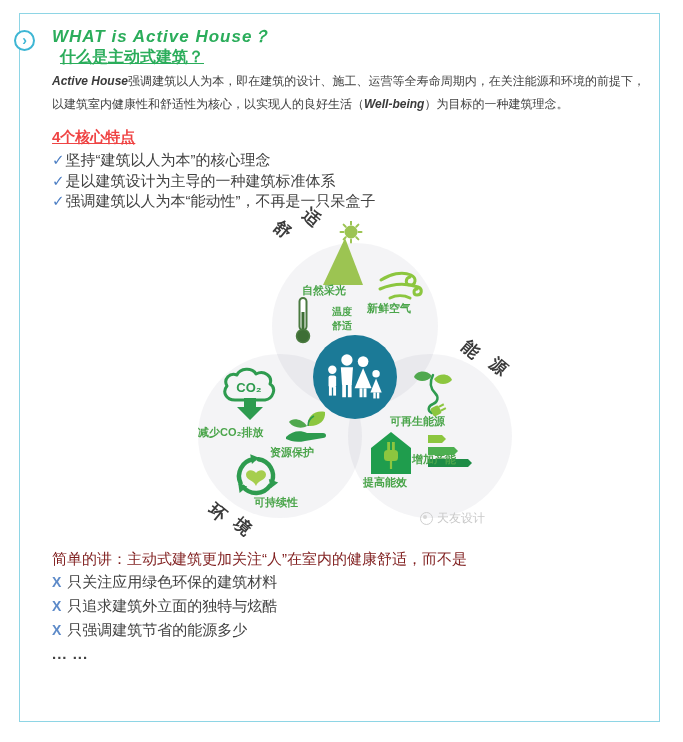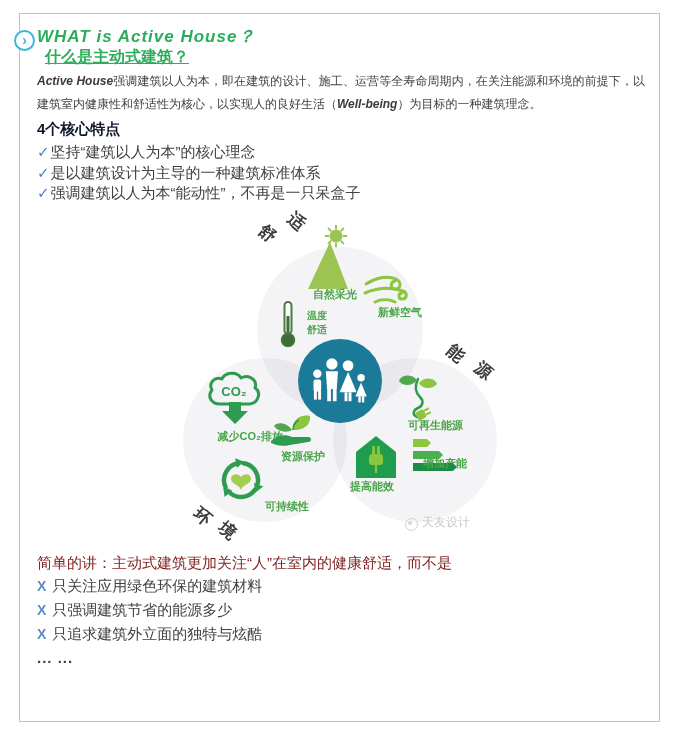--- a/index.html
+++ b/index.html
@@ -6,21 +6,21 @@
   body{
     width:683px;height:742px;position:relative;overflow:hidden;
     font-family:"Liberation Sans","DejaVu Sans",sans-serif;
     color:#3f3f3f;
     -webkit-font-smoothing:antialiased;
   }
   .frame{
     position:absolute;left:19px;top:13px;width:641px;height:709px;
     border:1px solid var(--frame-border,#8ed5e5);
     box-sizing:border-box;
-    padding:13px 14px 0 17px;
+    padding:13px 14px 0 32px;
   }
   .bullet-circle{
     position:absolute;left:14px;top:30px;width:21px;height:21px;
     background:#fff;border:2px solid var(--bullet-teal,#3eb6d4);
     border-radius:50%;box-sizing:border-box;z-index:5;
     display:flex;align-items:center;justify-content:center;
     color:var(--bullet-teal,#3eb6d4);font-size:14px;font-weight:bold;line-height:1;
     padding-bottom:2px;
   }
   .title-en{
@@ -31,23 +31,23 @@
     margin:2px 0 0 8px;font-size:16px;line-height:18px;font-weight:bold;
     color:var(--accent-green,#2bad5b);
     text-decoration:underline;
   }
   .intro{
     margin:4px 0 0 0;font-size:12px;line-height:23px;text-align:justify;
     color:#414141;
   }
   .intro .em{font-weight:bold;font-style:italic;color:#3a3a3a;}
   .features-heading{
-    margin:2px 0 0 0;font-size:15px;line-height:21px;font-weight:bold;color:#0f172a;
-  }
-  .feature-list{margin:3px 0 12px 0;}
+    margin:10px 0 0 0;font-size:15px;line-height:21px;font-weight:bold;color:#ef4444;text-decoration:underline;
+  }
+  .feature-list{margin:3px 0 0 0;}
   .feature-item{font-size:15px;line-height:20.5px;color:#414141;}
   .check{color:var(--check-blue,#4d7fc4);font-weight:bold;margin-right:1px;}
   
   .diagram{position:relative;margin-left:-17px;width:641px;height:325px;}
   .ring{
     position:absolute;border-radius:50%;
     background:rgba(108,112,128,0.075);
   }
   .ring-comfort{left:237px;top:31px;width:166px;height:166px;}
   .ring-environment{left:163px;top:142px;width:164px;height:164px;}
@@ -56,25 +56,25 @@
     position:absolute;left:278px;top:123px;width:84px;height:84px;border-radius:50%;
     background:var(--center-teal,#1b7a97);z-index:3;
     display:flex;align-items:center;justify-content:center;
   }
   .ring-char{
     position:absolute;font-size:17px;font-weight:600;color:#3a3a3a;z-index:2;
     transform:rotate(40deg);line-height:1;
   }
   .d-icon{position:absolute;z-index:2;}
   .icon-label{
-    position:absolute;z-index:2;text-align:right;
+    position:absolute;z-index:2;text-align:left;
     color:var(--label-green,#4ba54b);font-weight:bold;font-size:11px;line-height:14px;
   }
   .watermark{
-    position:absolute;left:385px;top:298px;z-index:4;display:flex;align-items:flex-end;
+    position:absolute;left:385px;top:298px;z-index:4;display:flex;align-items:center;
     color:#c9c9c9;font-size:12px;
   }
   .watermark .wm-logo{
     width:13px;height:13px;border:1.5px solid #cfcfcf;border-radius:50%;
     box-sizing:border-box;margin-right:4px;position:relative;
   }
   .watermark .wm-logo::after{
     content:"";position:absolute;left:2px;top:2px;width:4px;height:4px;
     background:#d6d6d6;border-radius:50%;
   }
@@ -143,21 +143,21 @@
         <path d="M12 33 C18 30 26 30 32 33"></path>
       </g>
     </svg>
     <div class="icon-label" style="left:332px;top:89px;width:70px">新鲜空气</div>
 
     <svg class="d-icon" style="left:257px;top:84px" width="22" height="48" viewBox="0 0 22 48">
       <rect x="7.5" y="2" width="7" height="32" rx="3.5" fill="#fff" stroke="#4a7a40" stroke-width="2"></rect>
       <rect x="9.5" y="16" width="3" height="18" fill="#3e6e35"></rect>
       <circle cx="11" cy="40" r="6.5" fill="#3e6e35" stroke="#4a7a40" stroke-width="1.5"></circle>
     </svg>
-    <div class="icon-label" style="left:277px;top:93px;width:40px;text-align:center;font-size:10px">
+    <div class="icon-label" style="left:277px;top:93px;width:40px;text-align:right;font-size:10px">
       <div>温度</div>
       <div>舒适</div>
     </div>
 
     <svg class="d-icon" style="left:185px;top:155px" width="62" height="56" viewBox="0 0 62 56">
       <path d="M15 33 C6 33 2 25 7 19 C3 12 10 5 17 8 C20 1 32 0 36 7 C44 3 53 9 50 17 C57 21 53 32 45 33 Z" fill="none" stroke="#2e9b4f" stroke-width="3" stroke-linejoin="round"></path>
       <text x="29" y="25" text-anchor="middle" font-size="13" font-weight="bold" fill="#2e9b4f">CO₂</text>
       <path d="M24 31 L36 31 L36 40 L43 40 L30 53 L17 40 L24 40 Z" fill="#2e9b4f"></path>
     </svg>
     <div class="icon-label" style="left:163px;top:213px;width:100px">减少CO₂排放</div>
@@ -197,21 +197,21 @@
     </svg>
     <div class="icon-label" style="left:355px;top:202px;width:88px">可再生能源</div>
 
     <svg class="d-icon" style="left:336px;top:219px" width="40" height="46" viewBox="0 0 40 46">
       <polygon points="20,1 40,17 40,43 0,43 0,17" fill="#1f9d4d"></polygon>
       <rect x="16.2" y="11" width="2.8" height="8" fill="#8cc63f"></rect>
       <rect x="21" y="11" width="2.8" height="8" fill="#8cc63f"></rect>
       <rect x="13" y="19" width="14" height="11" rx="3.5" fill="#8cc63f"></rect>
       <path d="M20 30 L20 38" stroke="#8cc63f" stroke-width="2.2"></path>
     </svg>
-    <div class="icon-label" style="left:304px;top:263px;width:70px">提高能效</div>
+    <div class="icon-label" style="left:328px;top:263px;width:70px">提高能效</div>
 
     <svg class="d-icon" style="left:393px;top:223px" width="46" height="34" viewBox="0 0 46 34">
       <polygon points="0,0 14,0 18,4 14,8 0,8" fill="#8cc63f"></polygon>
       <polygon points="0,12 26,12 30,16 26,20 0,20" fill="#4caf50"></polygon>
       <polygon points="0,24 40,24 44,28 40,32 0,32" fill="#1e8c46"></polygon>
     </svg>
     <div class="icon-label" style="left:377px;top:240px;width:70px">增加产能</div>
 
     <div class="center-circle">
       <svg width="68" height="68" viewBox="0 0 84 84">
@@ -238,18 +238,18 @@
 
     <div class="watermark">
       <span class="wm-logo"></span>
       <span>天友设计</span>
     </div>
   </div>
 
   <div class="conclusion">
     <div class="conclusion-lead">简单的讲：主动式建筑更加关注“人”在室内的健康舒适，而不是</div>
     <div class="x-item"><span class="x-mark">X</span><span>只关注应用绿色环保的建筑材料</span></div>
+    <div class="x-item"><span class="x-mark">X</span><span>只追求建筑外立面的独特与炫酷</span></div>
     <div class="x-item"><span class="x-mark">X</span><span>只强调建筑节省的能源多少</span></div>
-    <div class="x-item"><span class="x-mark">X</span><span>只追求建筑外立面的独特与炫酷</span></div>
     <div class="ellipsis-line">... ...</div>
   </div>
 
 </div>
 
 </body></html>

